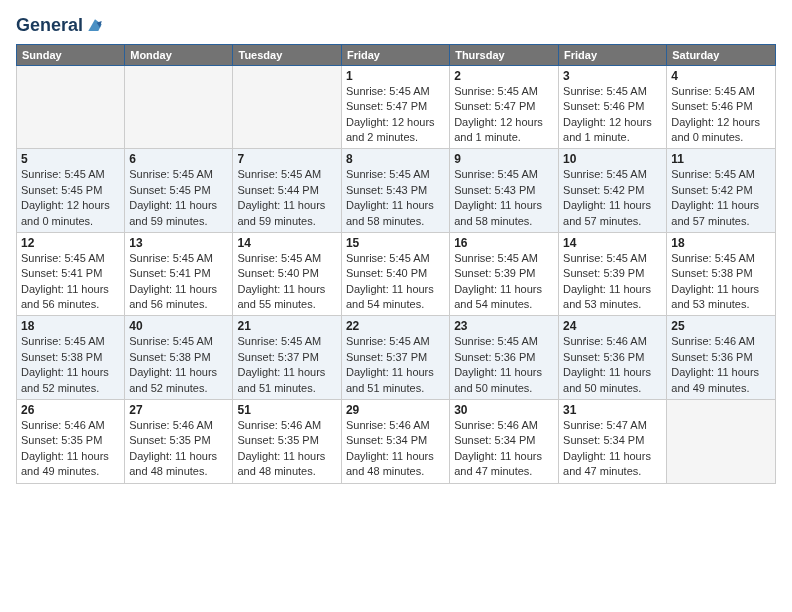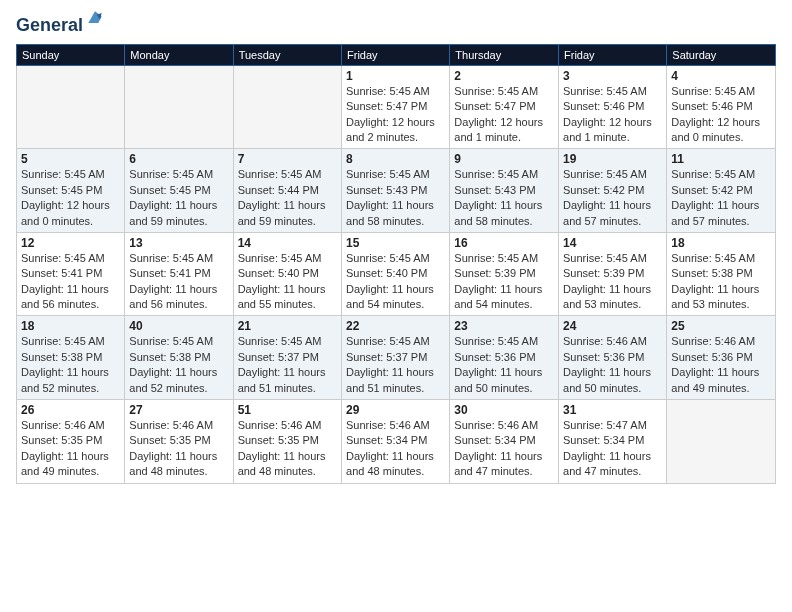--- a/index.html
+++ b/index.html
@@ -54,26 +54,26 @@
       font-size: 13px;
       color: #333;
       font-weight: normal;
     }
     .calendar {
       width: 100%;
       border-collapse: collapse;
       font-size: 9.5px;
     }
     .calendar th {
-      background: #0f172a;
+      background: #737373;
       color: #fff;
       text-align: left;
       padding: 4px 5px;
       font-size: 11px;
-      font-weight: normal;
+      font-weight: bold;
       border: 1px solid #2a6099;
     }
     .calendar td {
       border: 1px solid #ccc;
       vertical-align: top;
       padding: 3px 4px;
       width: 113px;
       height: 80px;
       background: #fff;
     }
@@ -96,21 +96,21 @@
       background: #eef3f8;
     }
   </style>
 </head>
 <body>
 
 <div class="page">
   <div class="header">
     <div class="logo">
       <div>
-        <div style="display:flex;align-items:flex-start;">
+        <div style="display:flex;align-items:flex-end;">
           <span class="logo-text">General<span></span></span>
           <svg class="logo-icon" viewBox="0 0 24 24" xmlns="http://www.w3.org/2000/svg">
             <path d="M4 18 L12 4 L20 10 L16 18 Z" fill="#4a90c4"></path>
             <path d="M14 8 L20 6 L18 14 Z" fill="#2a6099"></path>
           </svg>
         </div>
       </div>
     </div>
     <div class="title-block">
       <div class="month-title"></div>
@@ -194,21 +194,21 @@
 and 58 minutes.</div>
           </td>
           <td>
             <span class="day-num">9</span>
             <div class="day-info" style="white-space: pre-line;">Sunrise: 5:45 AM
 Sunset: 5:43 PM
 Daylight: 11 hours
 and 58 minutes.</div>
           </td>
           <td>
-            <span class="day-num">19</span>
+            <span class="day-num">10</span>
             <div class="day-info" style="white-space: pre-line;">Sunrise: 5:45 AM
 Sunset: 5:42 PM
 Daylight: 11 hours
 and 57 minutes.</div>
           </td>
           <td>
             <span class="day-num">11</span>
             <div class="day-info" style="white-space: pre-line;">Sunrise: 5:45 AM
 Sunset: 5:42 PM
 Daylight: 11 hours

